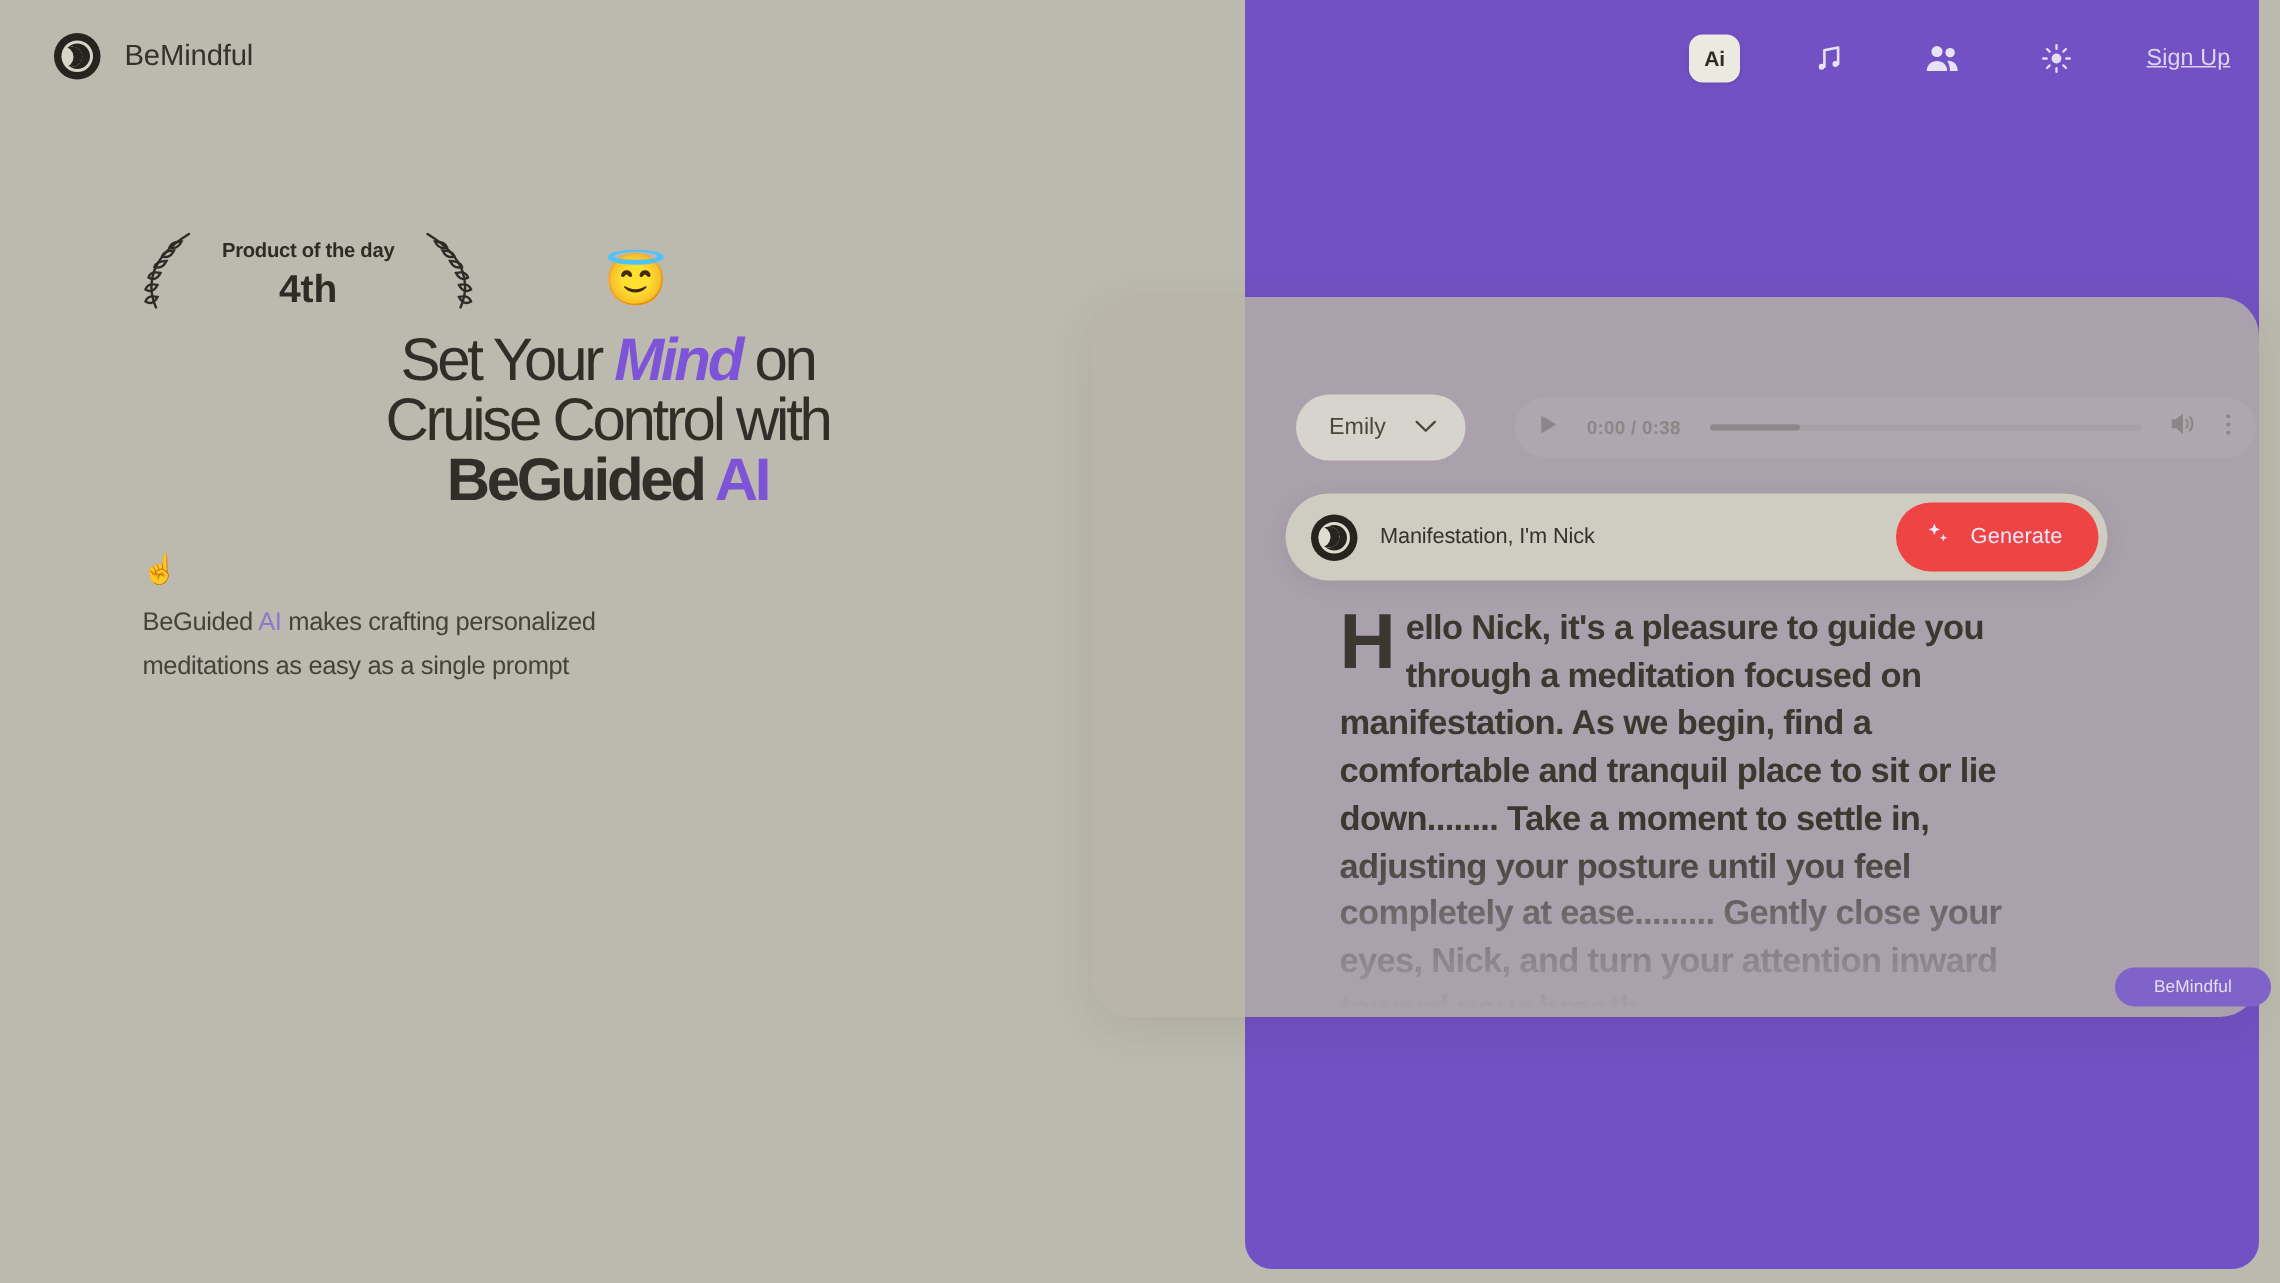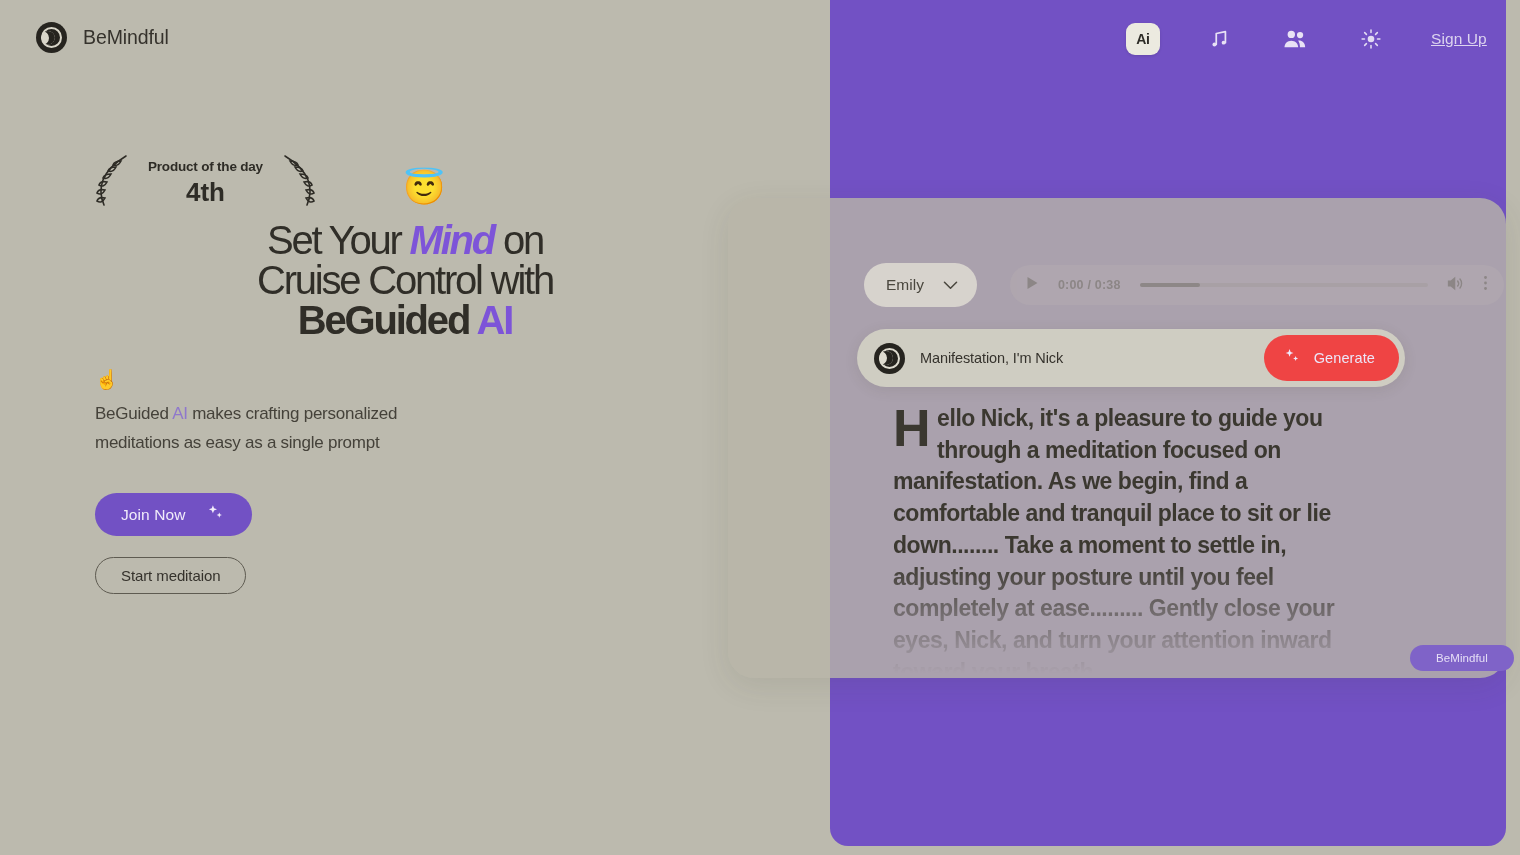--- a/index.html
+++ b/index.html
@@ -500,34 +500,20 @@
   </h1>
 
   <div class="sub-lead">
     <span class="point">☝️</span>
   </div>
 
   <div class="sub-body">
     <span>BeGuided </span><span class="ai-alt">AI</span><span> makes crafting personalized meditations as easy as a single prompt</span>
   </div>
 
-  <div class="cta-stack">
-    <button class="btn-join">
-      <span>Join Now</span>
-      <span class="sparkle-ico">
-        <svg width="20" height="20" viewBox="0 0 22 22" fill="#f3eefc">
-          <path d="M7.6 2.4l1.25 3.25L12.1 6.9 8.85 8.15 7.6 11.4 6.35 8.15 3.1 6.9l3.25-1.25z"></path>
-          <path d="M14.6 10.4l.8 2.1 2.1.8-2.1.8-.8 2.1-.8-2.1-2.1-.8 2.1-.8z"></path>
-        </svg>
-      </span>
-    </button>
-    <div>
-      <button class="btn-start">Start meditaion</button>
-    </div>
-  </div>
 </div>
 
 <div class="glass-card">
 
   <div class="card-toprow">
     <button class="voice-select">
       <span>Emily</span>
       <span>
         <svg width="15" height="9" viewBox="0 0 16 10" fill="none" stroke="#4a473e" stroke-width="1.7" stroke-linecap="round" stroke-linejoin="round">
           <path d="M1.3 1.4L8 8 14.7 1.4"></path>

